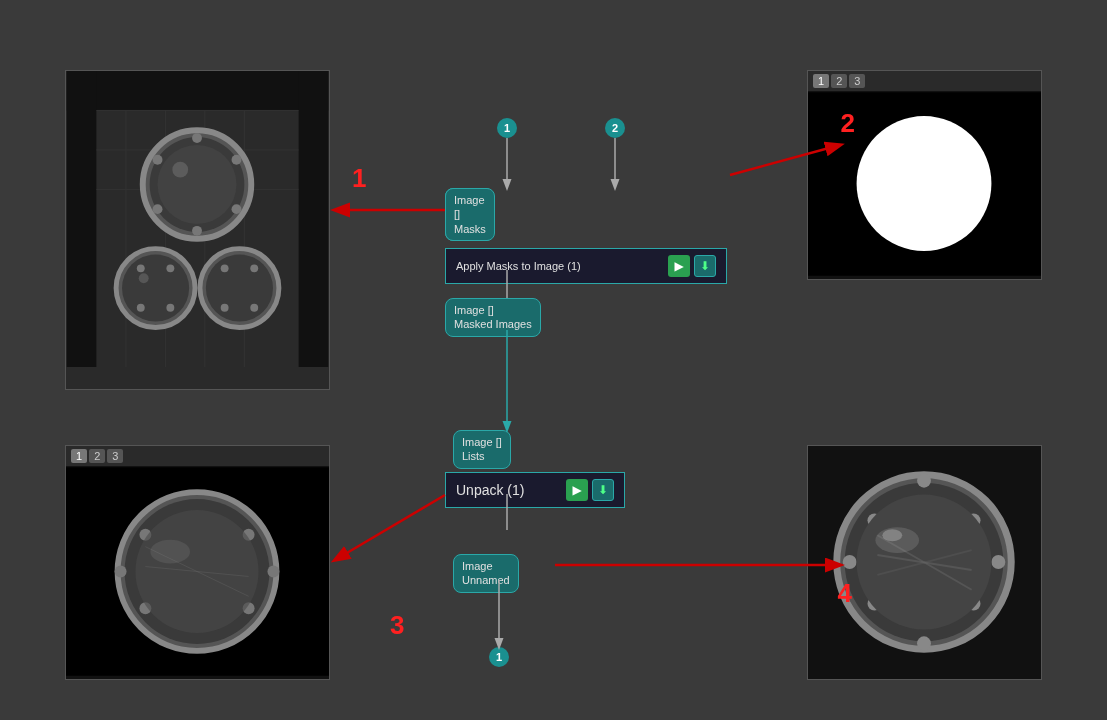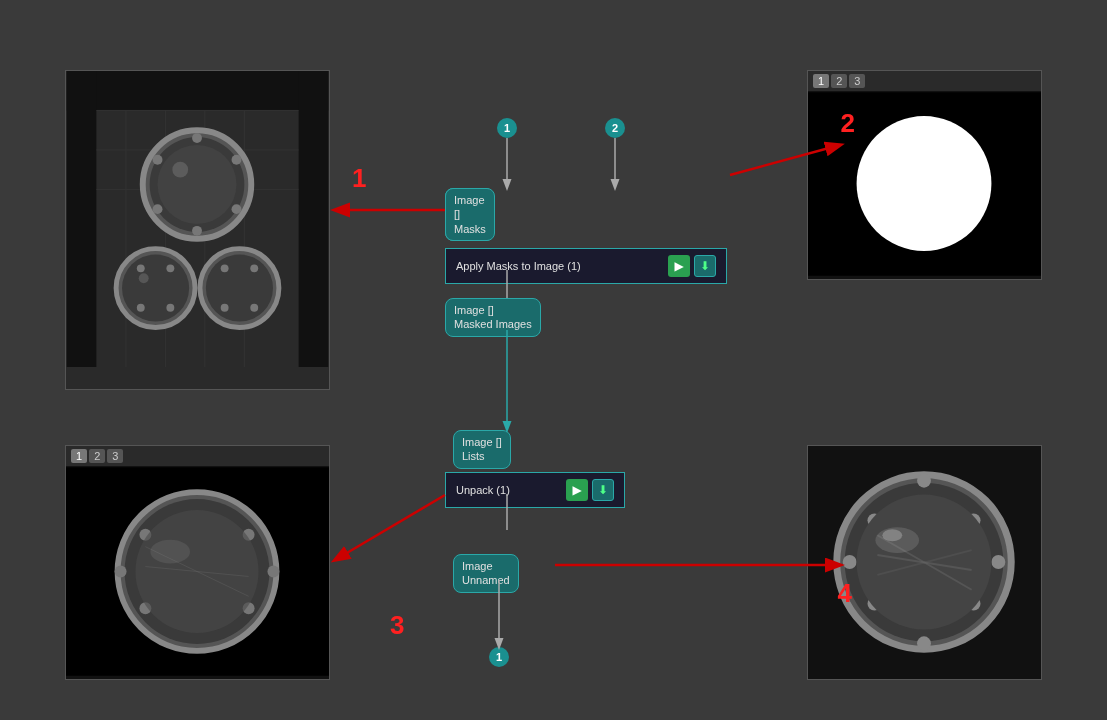--- a/index.html
+++ b/index.html
@@ -326,21 +326,21 @@
   <div style="white-space:pre-line">Image []
 Masked Images</div>
 </div>
 
 <div class="node" style="position:absolute; left:453px; top:430px;">
   <div style="white-space:pre-line">Image []
 Lists</div>
 </div>
 
 <div class="node-action" style="position:absolute; left:445px; top:472px; width:180px;">
-  <span style="flex:1; color:#e0e0e0; font-size:11px;">Unpack (1)</span>
+  <span style="flex:1; color:#e0e0e0; font-size:14px;">Unpack (1)</span>
   <button class="btn-play">▶</button>
   <button class="btn-dl">⬇</button>
 </div>
 
 <div class="node" style="position:absolute; left:453px; top:554px;">
   <div style="white-space:pre-line">Image
 Unnamed</div>
 </div>
 
 <div class="badge badge-teal" style="position:absolute; left:489px; top:647px;">

